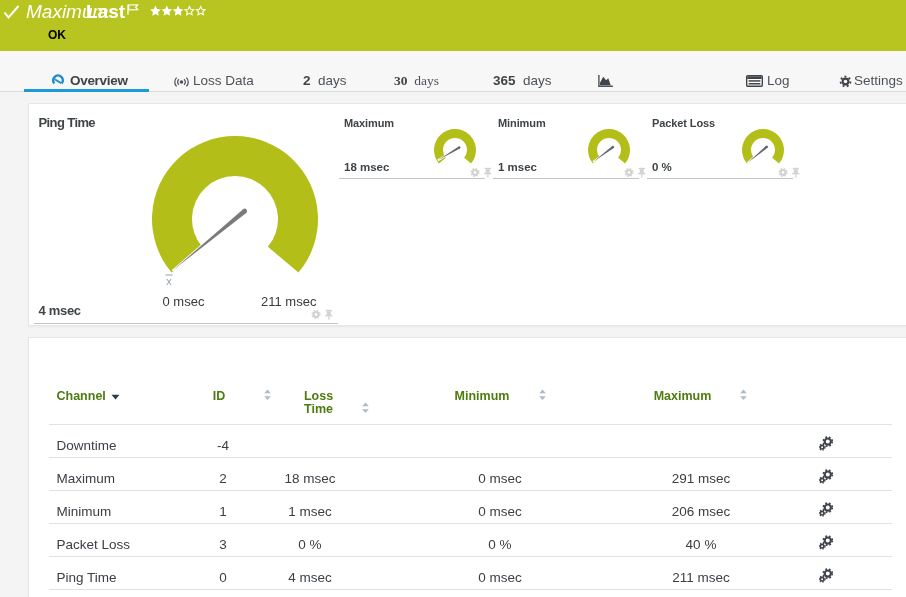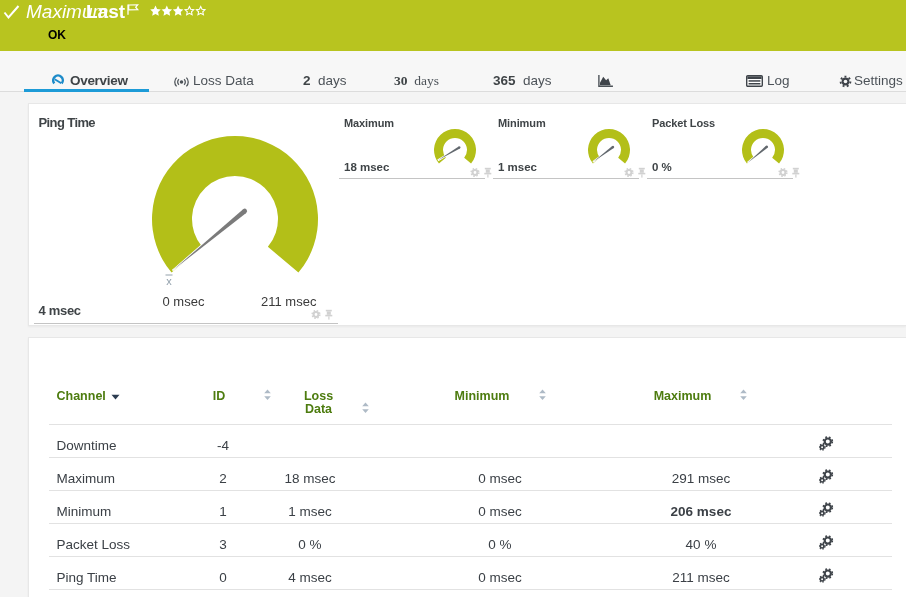--- a/index.html
+++ b/index.html
@@ -197,21 +197,21 @@
     <div class="th" style="left:27.5px;top:50.5px;">Channel
       <svg width="9" height="6" viewBox="0 0 9 6" style="margin-left:2px">
           <path d="M0.5 0.8 H8.5 L4.5 5.5 Z" fill="#2c3c50"></path>
         </svg>
     </div>
     <div class="th ralign" style="left:150px;top:50.5px;width:80px;">ID</div>
     <svg class="abs" style="left:234px;top:51px;" width="9" height="12" viewBox="0 0 9 12">
         <use href="#sorticon"></use>
       </svg>
     <div class="th ralign" style="left:250px;top:50.5px;width:79px;">Loss</div>
-    <div class="th ralign" style="left:250px;top:63.5px;width:79px;">Data</div>
+    <div class="th ralign" style="left:250px;top:63.5px;width:79px;">Time</div>
     <svg class="abs" style="left:332px;top:64px;" width="9" height="12" viewBox="0 0 9 12">
         <use href="#sorticon"></use>
       </svg>
     <div class="th ralign" style="left:400px;top:50.5px;width:106px;">Minimum</div>
     <svg class="abs" style="left:509px;top:51px;" width="9" height="12" viewBox="0 0 9 12">
         <use href="#sorticon"></use>
       </svg>
     <div class="th ralign" style="left:600px;top:50.5px;width:107px;">Maximum</div>
     <svg class="abs" style="left:710px;top:51px;" width="9" height="12" viewBox="0 0 9 12">
         <use href="#sorticon"></use>
@@ -232,21 +232,21 @@
     <div class="td ralign" style="left:620px;top:133px;width:104px;">291 msec</div>
     <svg class="abs" style="left:790px;top:131px;" width="15" height="16" viewBox="0 0 15 16">
         <use href="#gearsym"></use>
       </svg>
     <div class="rline" style="top:152px;"></div>
 
     <div class="td" style="left:27.5px;top:166px;">Minimum</div>
     <div class="td ralign" style="left:150px;top:166px;width:88px;">1</div>
     <div class="td ralign" style="left:240px;top:166px;width:82px;">1 msec</div>
     <div class="td ralign" style="left:420px;top:166px;width:102px;">0 msec</div>
-    <div class="td ralign" style="left:620px;top:166px;width:104px;font-weight:bold;">206 msec</div>
+    <div class="td ralign" style="left:620px;top:166px;width:104px;">206 msec</div>
     <svg class="abs" style="left:790px;top:164px;" width="15" height="16" viewBox="0 0 15 16">
         <use href="#gearsym"></use>
       </svg>
     <div class="rline" style="top:185px;"></div>
 
     <div class="td" style="left:27.5px;top:199px;">Packet Loss</div>
     <div class="td ralign" style="left:150px;top:199px;width:88px;">3</div>
     <div class="td ralign" style="left:240px;top:199px;width:82px;">0 %</div>
     <div class="td ralign" style="left:420px;top:199px;width:102px;">0 %</div>
     <div class="td ralign" style="left:620px;top:199px;width:104px;">40 %</div>

